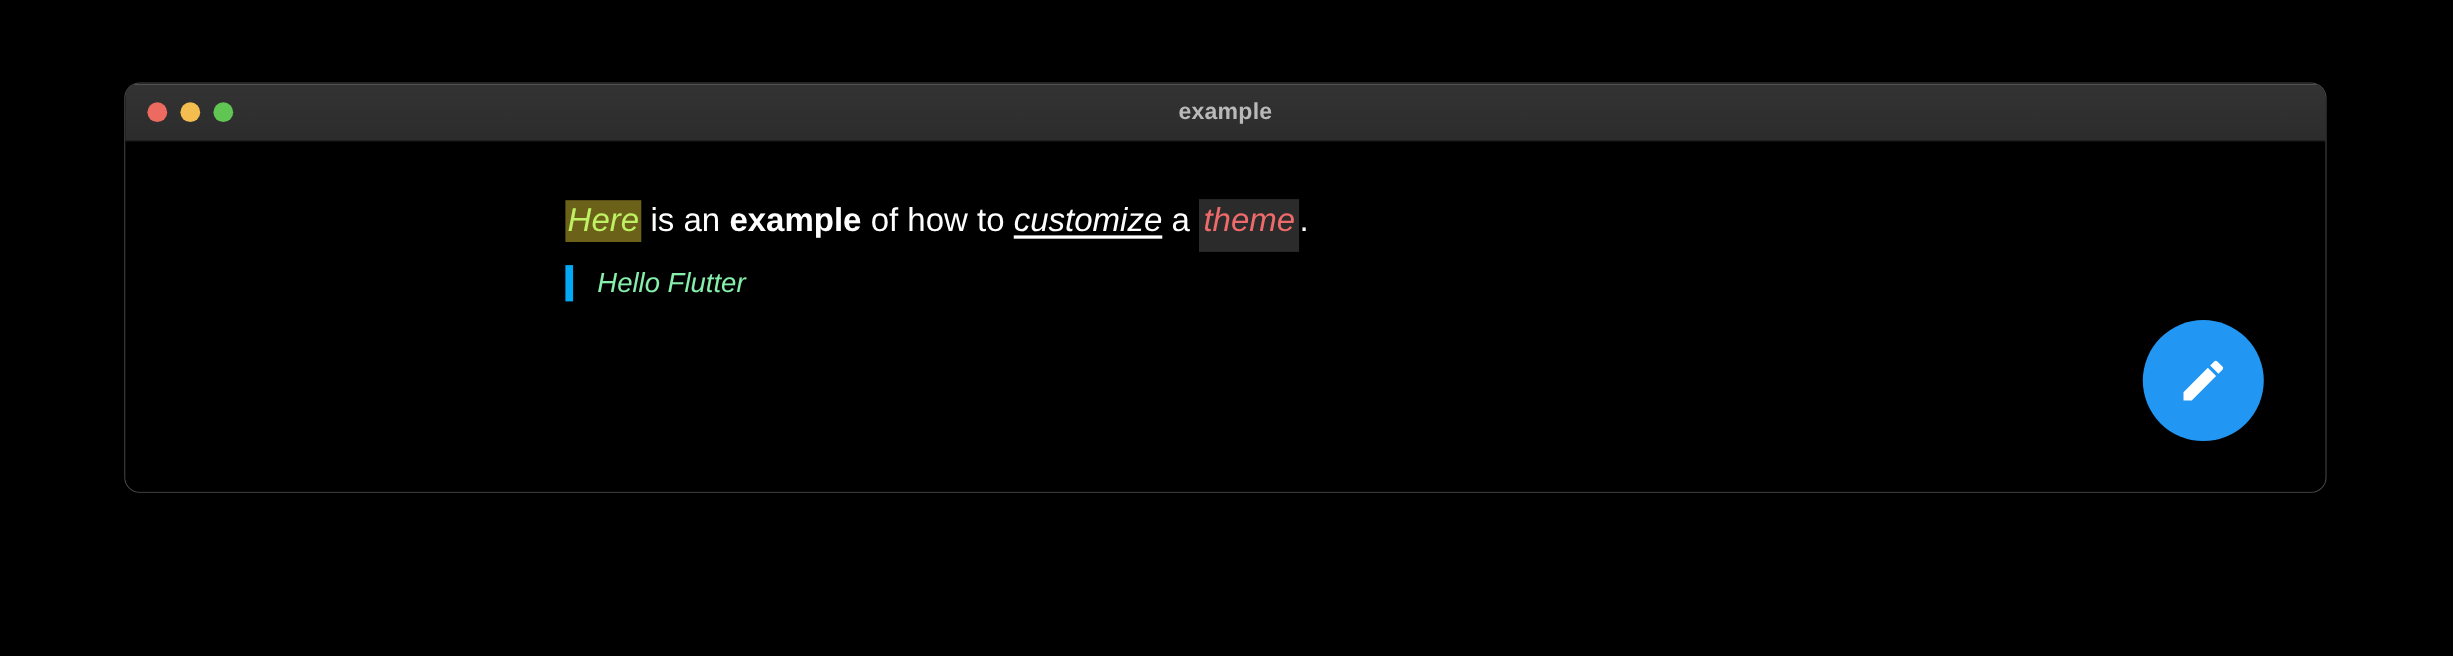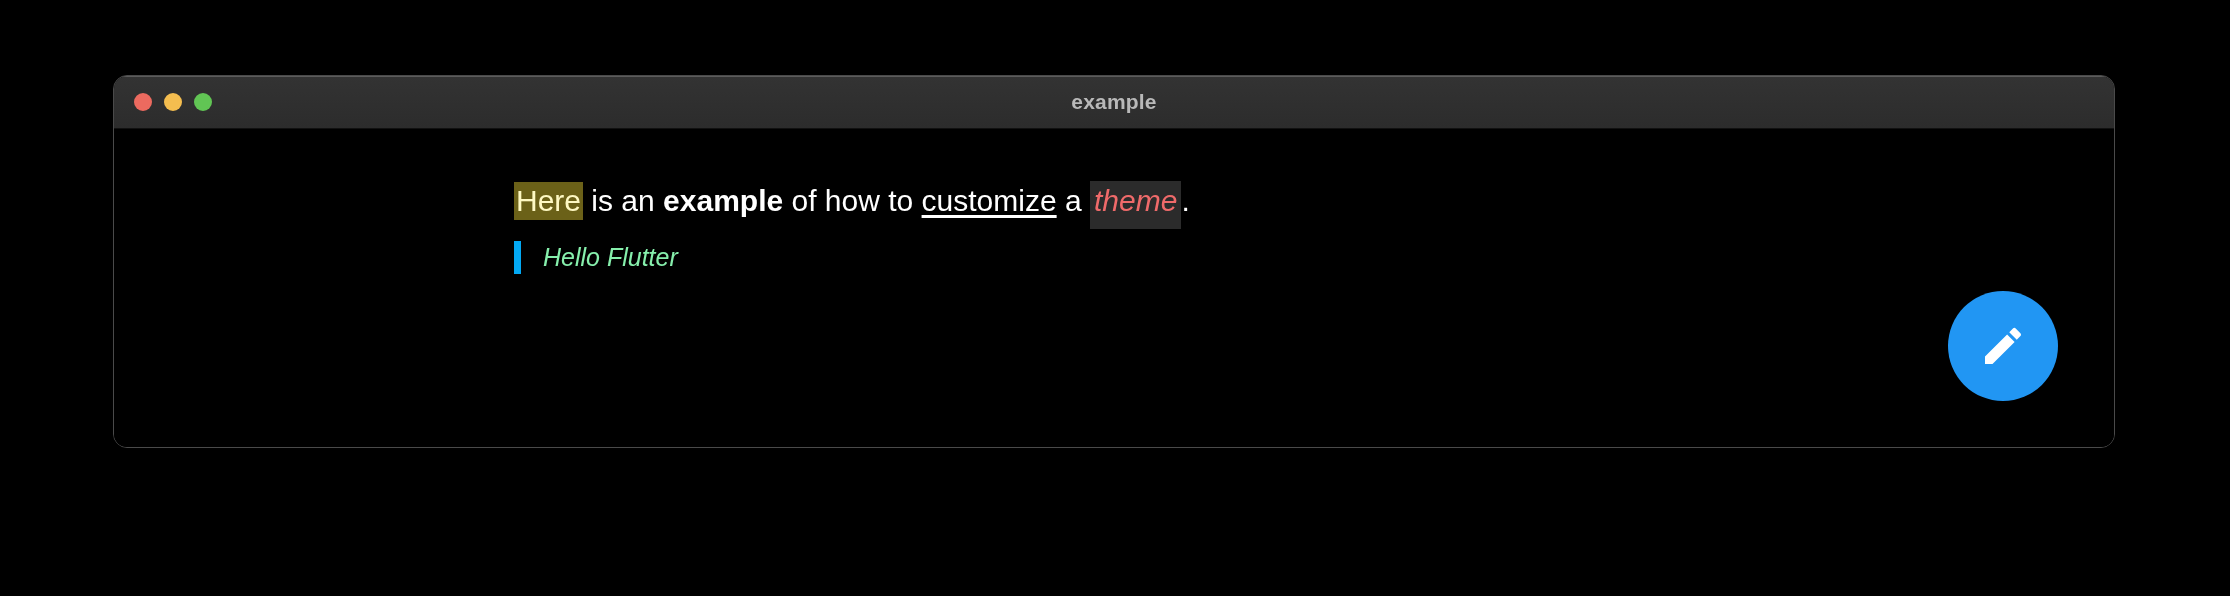--- a/index.html
+++ b/index.html
@@ -96,25 +96,27 @@
   
   .paragraph {
     font-size: 30px;
     line-height: 1.34;
     color: #ffffff;
     white-space: nowrap;
     margin: 0;
   }
   .seg-highlight {
     background: #6b6118;
-    color: #fef9c3;
+    color: #bef264;
     padding: 2px 2px 3px 2px;
+    font-style: italic;
   }
   .seg-bold { font-weight: bold; }
   .seg-italic-underline {
+    font-style: italic;
     text-decoration: underline;
     text-underline-offset: 4px;
   }
   .seg-theme {
     font-style: italic;
     color: #ef6a6a;
     background: #2b2b2b;
     padding: 3px 4px 12px 4px;
   }
 

